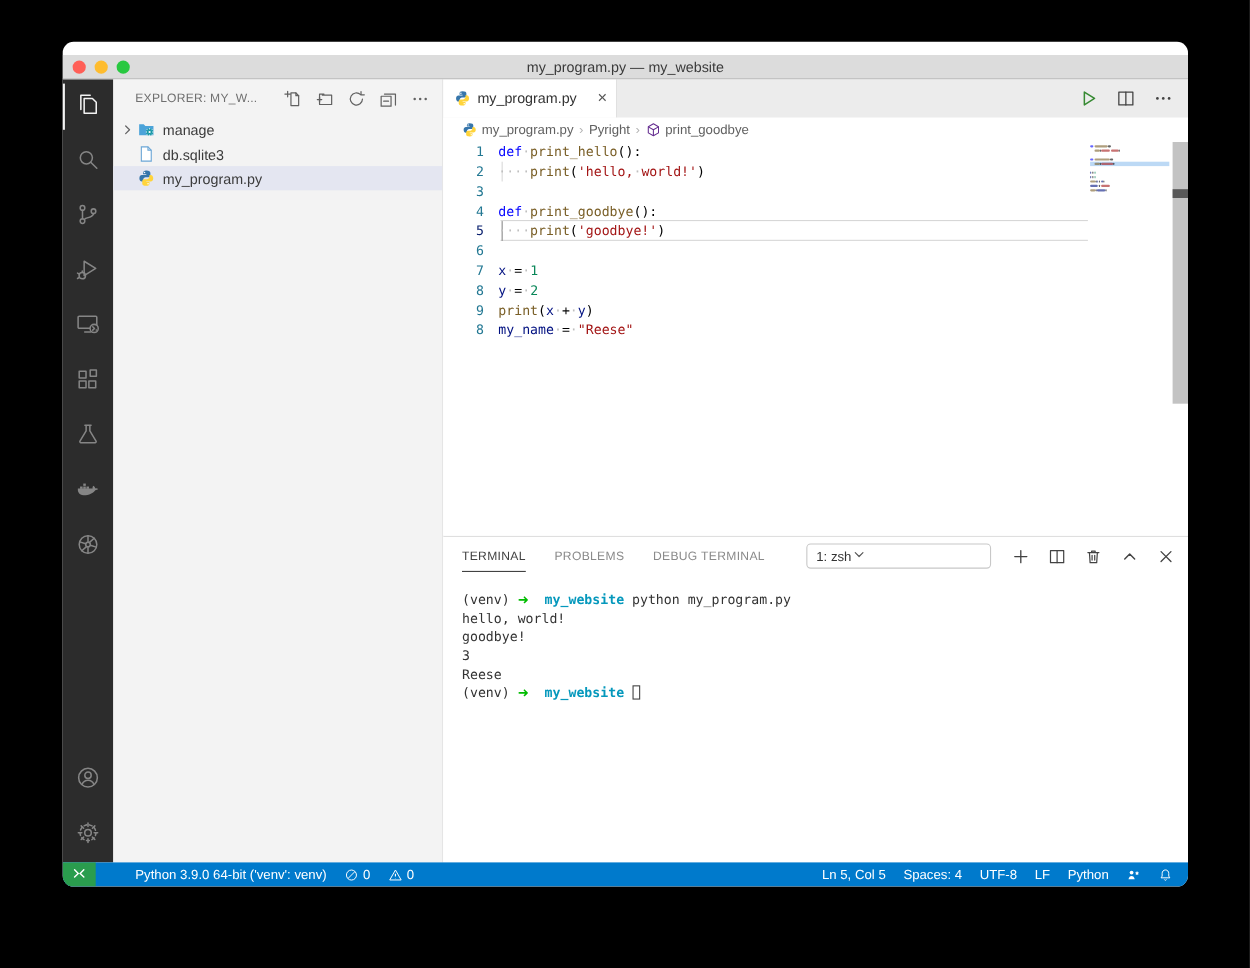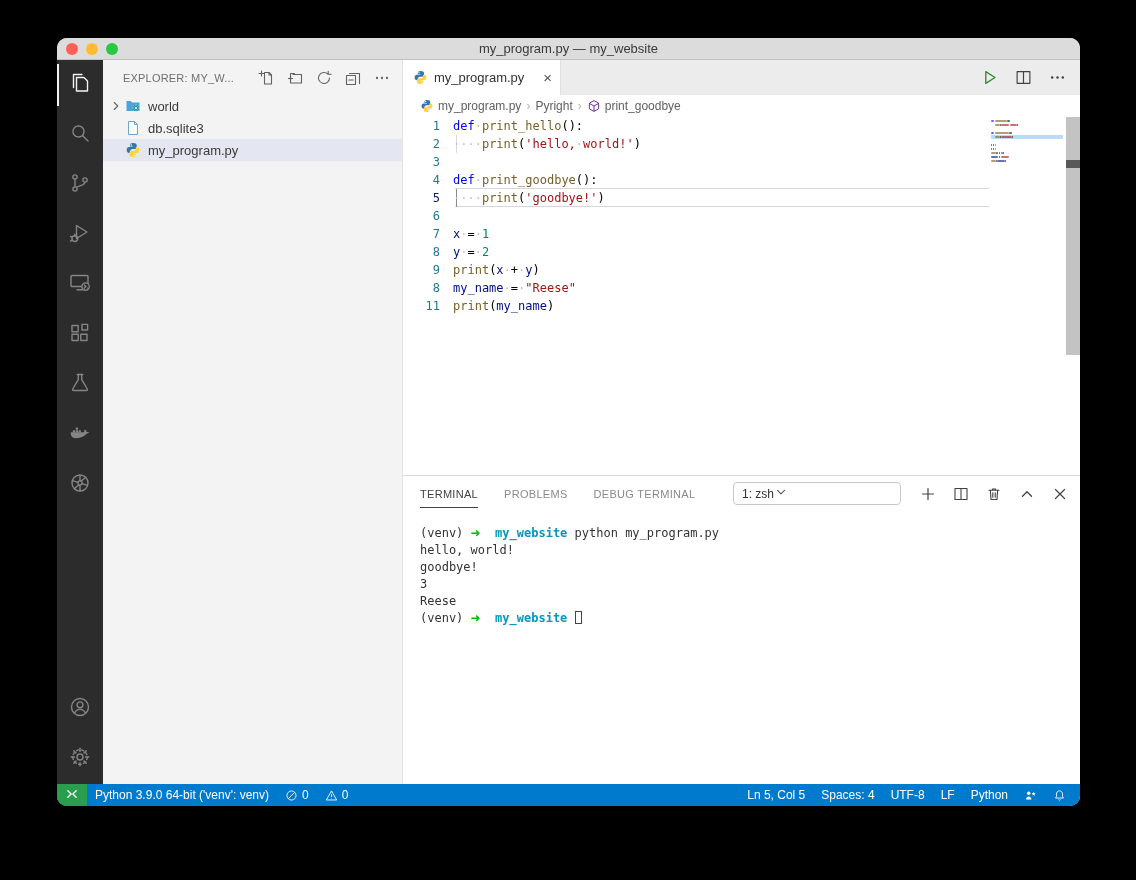--- a/index.html
+++ b/index.html
@@ -3,21 +3,21 @@
 <meta charset="utf-8">
 <style>
   * { margin:0; padding:0; box-sizing:border-box; }
   html,body { width:1136px; height:880px; background:#000; font-family:"Liberation Sans",sans-serif; }
   .stage { position:relative; width:1136px; height:880px; background:#000; overflow:hidden; }
   .window { position:absolute; left:57px; top:38px; width:1023px; height:768px;
             border-radius:10px; overflow:hidden; display:flex; flex-direction:column;
             background:#fff; box-shadow:0 22px 60px rgba(0,0,0,.55); }
   
   .titlebar { height:22px; background:#dcdcdc; border-bottom:1px solid #c0c0c0; position:relative;
-              display:flex; align-items:center; justify-content:center; flex:0 0 auto; }
+              display:flex; align-items:center; justify-content:center; flex:0 0 auto;margin-top:12px; }
   .titlebar .title { font-size:13px; color:#3a3a3a; }
   .lights { position:absolute; left:9px; top:0; height:22px; display:flex; align-items:center; gap:8px; }
   .light { width:12px; height:12px; border-radius:50%; }
   
   .main { flex:1; display:flex; min-height:0; }
   .activitybar { width:46px; background:#2c2c2c; display:flex; flex-direction:column; flex:0 0 auto; }
   .ab-group { display:flex; flex-direction:column; }
   .ab-bottom { margin-top:auto; }
   .ab-item { width:46px; height:50px; display:flex; align-items:center; justify-content:center;
              color:#858585; position:relative; cursor:pointer; }
@@ -78,21 +78,21 @@
   .panel-actions { display:flex; align-items:center; gap:17px; padding-left:19px; color:#424242; }
   .panel-actions svg { width:16px; height:16px; display:block; }
   .terminal { padding:14px 0 0 17px; font-family:"DejaVu Sans Mono",monospace; font-size:12px; line-height:17px; white-space:pre; }
   .t-dir { font-weight:bold; }
   .t-arrow { font-family:"DejaVu Sans",sans-serif; font-weight:bold; }
   .t-cursor { display:inline-block; width:7px; height:13px; border:1px solid #444; vertical-align:-2px; }
   
   .statusbar { height:22px; display:flex; align-items:center; color:#fff; font-size:12px; flex:0 0 auto; }
   .remote { height:22px; width:30px; display:flex; align-items:center; justify-content:center; cursor:pointer; }
   .remote svg { width:14px; height:14px; }
-  .sb-items { display:flex; align-items:center; height:100%; }
+  .sb-items { display:flex; align-items:center; height:100%;margin-left:28px; }
   .sb-items.right { margin-left:auto; padding-right:6px; }
   .status-item { display:flex; align-items:center; gap:4px; padding:0 8px; height:100%; cursor:pointer; white-space:nowrap; }
   .status-item svg { width:13px; height:13px; display:block; }
 </style>
 </head>
 <body>
 
 <div class="stage">
   <div class="window">
 
@@ -240,21 +240,21 @@
               <span class="tree-icon">
                 <svg viewBox="0 0 16 16">
                   <path fill="#4ba3d9" d="M1.5 3h4.2l1.4 1.5h7.4V13H1.5z"></path>
                   <circle cx="11" cy="10" r="3.2" fill="#1797a6"></circle>
                   <circle cx="11" cy="10" r="1" fill="#fff"></circle>
                   <g stroke="#fff" stroke-width=".9">
                     <path d="M11 6.6v1M11 12.4v1M7.6 10h1M13.4 10h1M8.6 7.6l.7.7M12.7 11.7l.7.7M13.4 7.6l-.7.7M9.3 11.7l-.7.7"></path>
                   </g>
                 </svg>
               </span>
-              <span>world</span>
+              <span>manage</span>
             </div>
             <div class="tree-row">
               <span class="chev-slot"></span>
               <span class="tree-icon">
                 <svg viewBox="0 0 16 16" fill="#fff" stroke="#6ba6d6" stroke-width="1">
                   <path d="M3.5 1.5h6l3 3V14.5h-9z"></path>
                   <path d="M9.5 1.5v3h3" fill="none"></path>
                 </svg>
               </span>
               <span>db.sqlite3</span>
@@ -343,21 +343,20 @@
               <div class="code-line"><span class="gutter">1</span><span class="ltext"><span style="color: rgb(0, 0, 255);">def</span><span style="color: rgb(191, 191, 191);">·</span><span style="color: rgb(121, 94, 38);">print_hello</span><span style="color: rgb(0, 0, 0);">():</span></span></div>
               <div class="code-line"><span class="gutter">2</span><span class="ltext"><span style="color: rgb(191, 191, 191);">····</span><span style="color: rgb(121, 94, 38);">print</span><span style="color: rgb(0, 0, 0);">(</span><span style="color: rgb(163, 21, 21);">'hello,</span><span style="color: rgb(191, 191, 191);">·</span><span style="color: rgb(163, 21, 21);">world!'</span><span style="color: rgb(0, 0, 0);">)</span></span></div>
               <div class="code-line"><span class="gutter">3</span><span class="ltext"></span></div>
               <div class="code-line"><span class="gutter">4</span><span class="ltext"><span style="color: rgb(0, 0, 255);">def</span><span style="color: rgb(191, 191, 191);">·</span><span style="color: rgb(121, 94, 38);">print_goodbye</span><span style="color: rgb(0, 0, 0);">():</span></span></div>
               <div class="code-line"><span class="gutter cur">5</span><span class="ltext"><span style="color: rgb(191, 191, 191);">····</span><span style="color: rgb(121, 94, 38);">print</span><span style="color: rgb(0, 0, 0);">(</span><span style="color: rgb(163, 21, 21);">'goodbye!'</span><span style="color: rgb(0, 0, 0);">)</span></span></div>
               <div class="code-line"><span class="gutter">6</span><span class="ltext"></span></div>
               <div class="code-line"><span class="gutter">7</span><span class="ltext"><span style="color: rgb(0, 16, 128);">x</span><span style="color: rgb(191, 191, 191);">·</span><span style="color: rgb(0, 0, 0);">=</span><span style="color: rgb(191, 191, 191);">·</span><span style="color: rgb(9, 134, 88);">1</span></span></div>
               <div class="code-line"><span class="gutter">8</span><span class="ltext"><span style="color: rgb(0, 16, 128);">y</span><span style="color: rgb(191, 191, 191);">·</span><span style="color: rgb(0, 0, 0);">=</span><span style="color: rgb(191, 191, 191);">·</span><span style="color: rgb(9, 134, 88);">2</span></span></div>
               <div class="code-line"><span class="gutter">9</span><span class="ltext"><span style="color: rgb(121, 94, 38);">print</span><span style="color: rgb(0, 0, 0);">(</span><span style="color: rgb(0, 16, 128);">x</span><span style="color: rgb(191, 191, 191);">·</span><span style="color: rgb(0, 0, 0);">+</span><span style="color: rgb(191, 191, 191);">·</span><span style="color: rgb(0, 16, 128);">y</span><span style="color: rgb(0, 0, 0);">)</span></span></div>
               <div class="code-line"><span class="gutter">8</span><span class="ltext"><span style="color: rgb(0, 16, 128);">my_name</span><span style="color: rgb(191, 191, 191);">·</span><span style="color: rgb(0, 0, 0);">=</span><span style="color: rgb(191, 191, 191);">·</span><span style="color: rgb(163, 21, 21);">"Reese"</span></span></div>
-              <div class="code-line"><span class="gutter">11</span><span class="ltext"><span style="color: rgb(121, 94, 38);">print</span><span style="color: rgb(0, 0, 0);">(</span><span style="color: rgb(0, 16, 128);">my_name</span><span style="color: rgb(0, 0, 0);">)</span></span></div>
             </div>
           <div class="current-line" id="current-line" style="top: 71px;"></div>
           <div class="minimap" id="minimap">
               <div class="mini-row">
                 <span class="mini-seg" style="width: 3.15px; background: rgb(0, 0, 255);"></span>
                 <span style="width: 1.05px; height: 2px;"></span>
                 <span class="mini-seg" style="width: 11.55px; background: rgb(121, 94, 38);"></span>
                 <span class="mini-seg" style="width: 3.15px; background: rgb(0, 0, 0);"></span>
               </div>
               <div class="mini-row">

